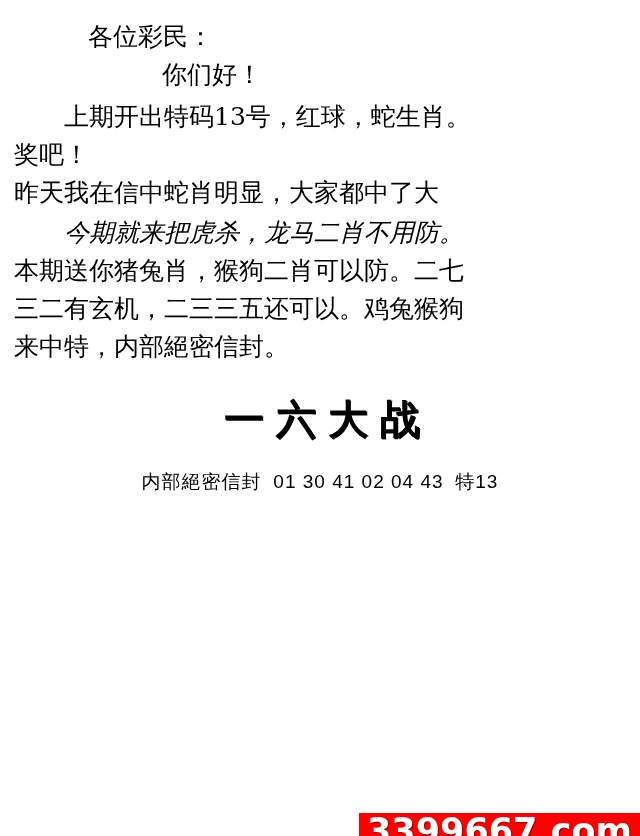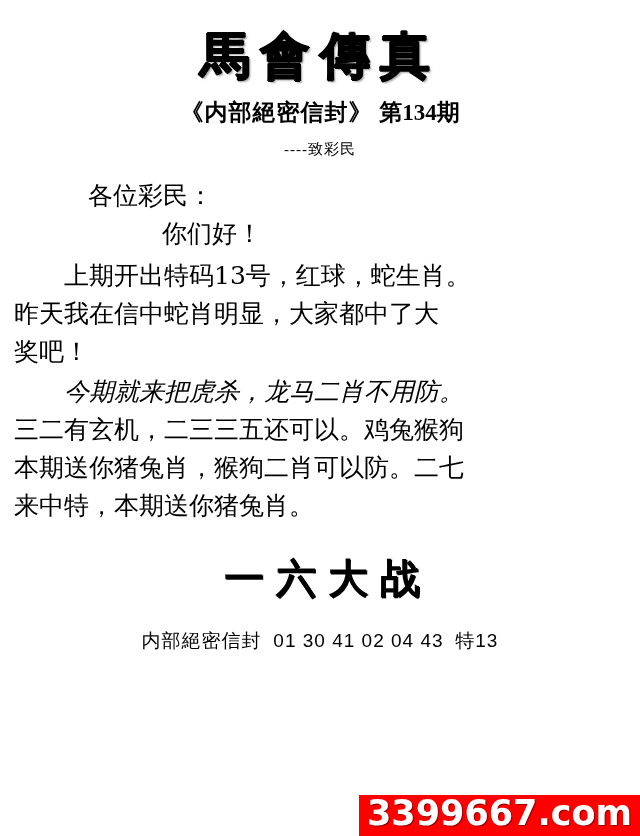--- a/index.html
+++ b/index.html
@@ -122,48 +122,38 @@
     padding: 0 8px 4px 8px;
     line-height: 1.05;
     text-shadow: 1px 1px 1px rgba(0,0,0,0.45);
   }
 </style>
 </head>
 <body>
 
 <div class="page">
 
-  <div class="masthead">
-    <div class="masthead-title">馬會傳真</div>
-
-    <div class="masthead-sub">
-      <span>《内部絕密信封》</span>
-      <span class="issue">第134期</span>
-    </div>
-
-    <div class="masthead-to">----致彩民</div>
-  </div>
 
   <div class="letter">
 
     <div class="line-salutation">各位彩民：</div>
 
     <div class="line-greeting">你们好！</div>
 
     <div class="para">
       <span class="frag" style="text-indent:50px;">上期开出特码13号，红球，蛇生肖。</span>
+      <span class="frag">奖吧！</span>
       <span class="frag">昨天我在信中蛇肖明显，大家都中了大</span>
-      <span class="frag">奖吧！</span>
     </div>
 
     <div class="para">
       <span class="frag" style="text-indent:50px;font-style:italic;">今期就来把虎杀，龙马二肖不用防。</span>
+      <span class="frag">本期送你猪兔肖，猴狗二肖可以防。二七</span>
       <span class="frag">三二有玄机，二三三五还可以。鸡兔猴狗</span>
-      <span class="frag">本期送你猪兔肖，猴狗二肖可以防。二七</span>
-      <span class="frag">来中特，本期送你猪兔肖。</span>
+      <span class="frag">来中特，内部絕密信封。</span>
     </div>
 
   </div>
 
   <div class="slogan">一六大战</div>
 
   <div class="results">
     <span class="label">内部絕密信封</span>
     <span class="nums">01  30  41  02  04  43</span>
     <span class="special">特</span><span class="nums">13</span>

